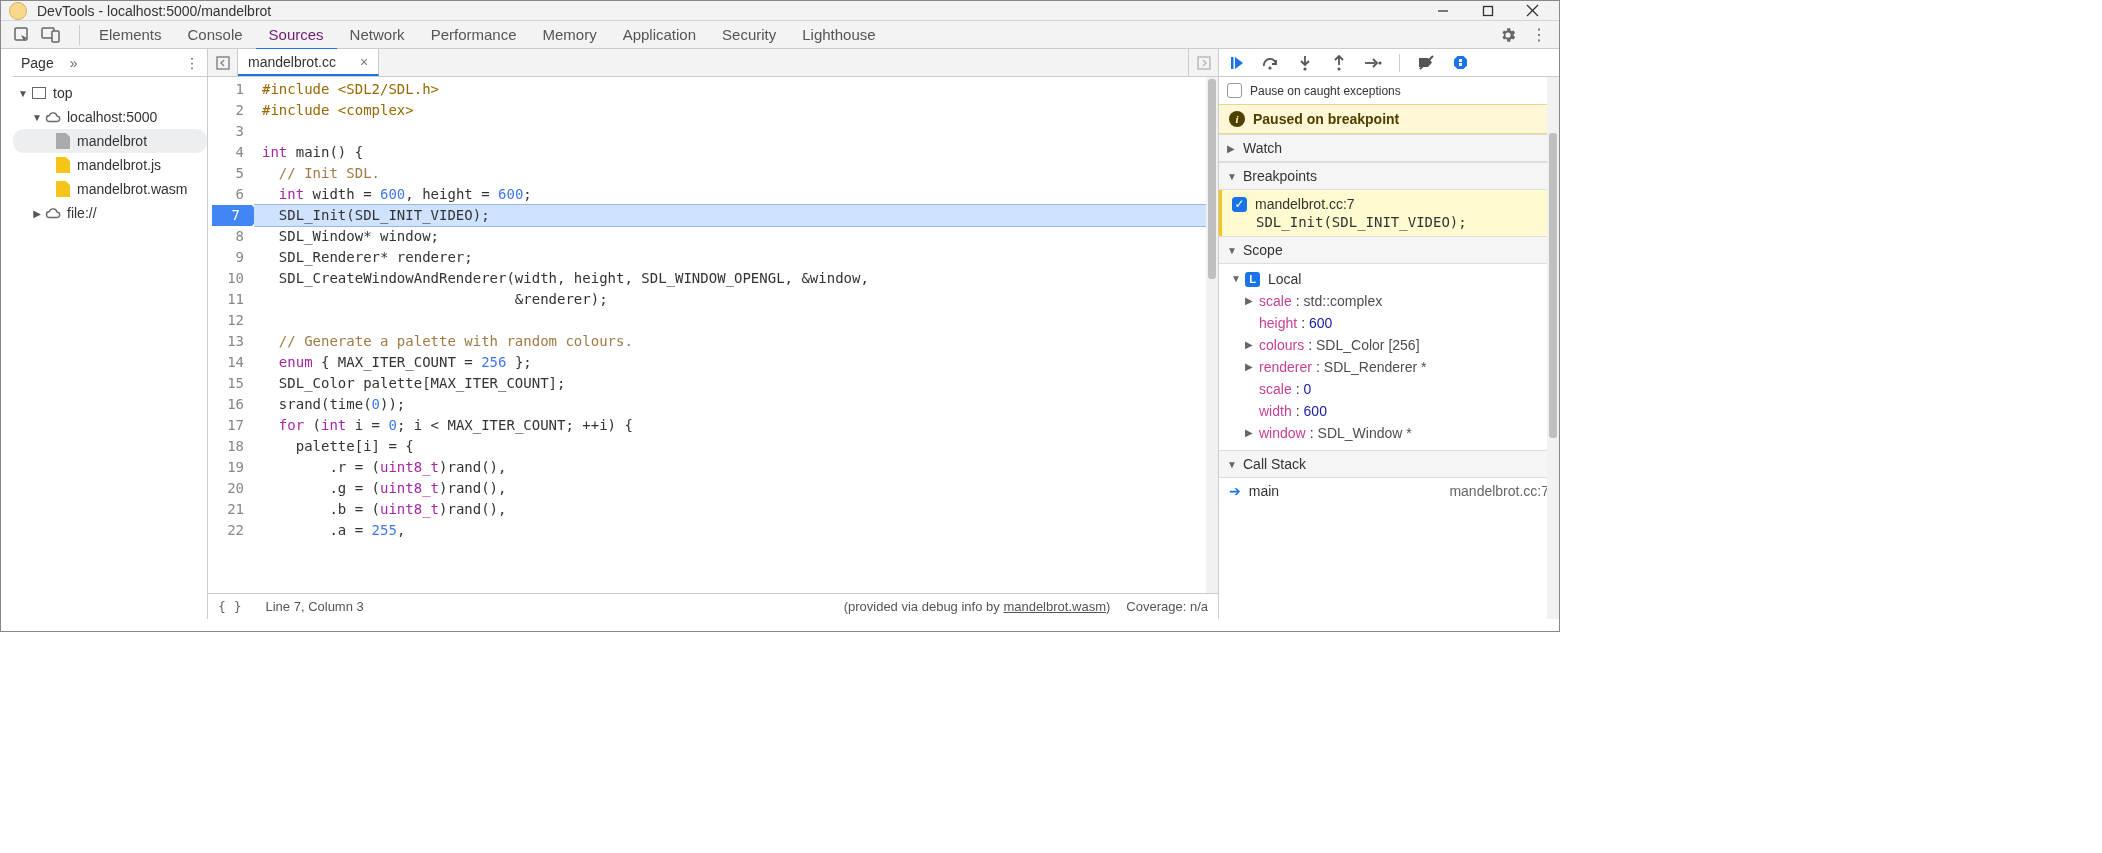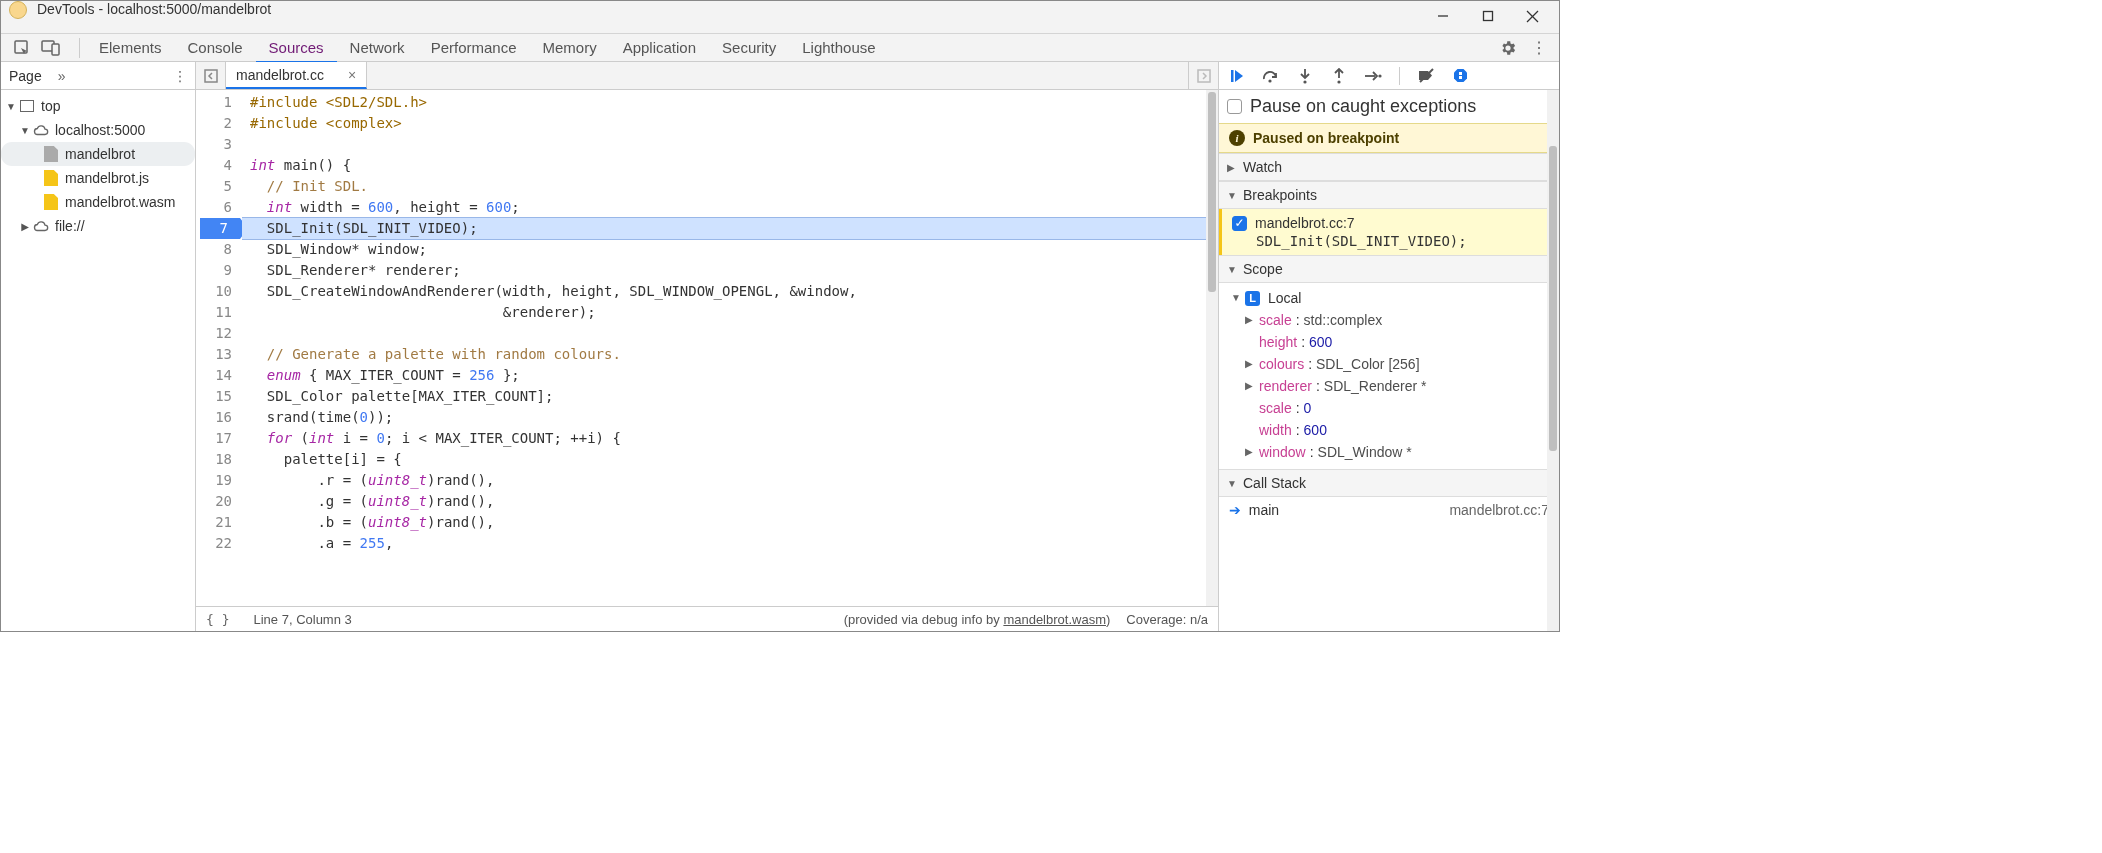--- a/index.html
+++ b/index.html
@@ -9,23 +9,23 @@
   color: #333;
   background: #fff;
   width: 1560px;
   height: 632px;
   overflow: hidden;
   border: 1px solid #888;
 }
 
 
 .titlebar {
-  height: 33px;
+  height: 20px;
   display: flex;
-  align-items: flex-start;
+  align-items: center;
   padding: 0 4px 0 8px;
   background: #f3f3f3;
   border-bottom: 1px solid #d4d4d4;
 }
 .titlebar .app-icon { width: 18px; height: 18px; margin-right: 10px; border-radius: 50%; background: #f9d78e; border: 1px solid #d4b25a;}
 .titlebar .title { font-size: 14px; color: #333;}
 .titlebar .spacer { flex:1; }
 .win-btn { width: 45px; height: 30px; display:flex; align-items:center; justify-content:center; font-size:14px; color:#333;}
 .win-btn svg { stroke:#333; }
 
@@ -48,20 +48,21 @@
 .main { display:flex; height: calc(100% - 60px);}
 
 
 .sidebar {
   width: 195px;
   min-width:195px;
   border-right:1px solid #ccc;
   display:flex;
   flex-direction:column;
   background:#fff;
+  margin-left:12px;
 }
 .sidebar-header { height:28px; display:flex; align-items:center; padding:0 8px; border-bottom:1px solid #ccc;}
 .sidebar-header .sh-tab { font-size:14px; color:#333; padding-right:12px;}
 .sidebar-header .more { margin-left:4px; color:#666;}
 .sidebar-header .kebab { margin-left:auto; color:#666;}
 
 .tree { padding:4px 0; font-size:14px; flex:1; overflow:auto;}
 .tree-row { display:flex; align-items:center; height:24px; padding:0 4px;}
 .tree-row .twisty { width:12px; text-align:center; font-size:10px; color:#555; margin-right:2px;}
 .tree-row .ticon { width:16px; height:16px; margin-right:6px; display:flex; align-items:center; justify-content:center;}
@@ -99,21 +100,21 @@
 .code-area { flex:1; display:flex; overflow:hidden; position:relative;}
 .gutter { width:46px; background:#fff; text-align:right; font-family:Menlo,Consolas,monospace; font-size:14px; color:#888; padding-top:2px;}
 .gutter div { height:21px; padding-right:10px; line-height:21px;}
 .gutter .current-wrap{ position:relative;}
 .gutter .bookmark { position:absolute; left:0; top:0; bottom:0; right:-6px; background:#4285f4; clip-path: polygon(4px 0, calc(100% - 8px) 0, 100% 50%, calc(100% - 8px) 100%, 4px 100%);}
 .gutter .bookmark span{ position:relative; color:#fff; padding-right:10px;}
 
 .code { flex:1; font-family:Menlo,Consolas,monospace; font-size:14px; line-height:21px; padding-top:2px; white-space:pre; overflow:hidden; position:relative;}
 .code .line { height:21px; padding-left:8px;}
 .code .line.current { background:#cfe2ff; outline:1px solid #99b7e8;}
-.kw { color:#a626a4;font-style:italic;}
+.kw { color:#a626a4;}
 .num { color:#4078f2;}
 .cmt { color:#a17a43;}
 .str { color:#986801;margin-top:40px;}
 
 .editor-footer {
   height:26px;
   border-top:1px solid #ccc;
   display:flex;
   align-items:center;
   padding:0 10px;
@@ -129,21 +130,21 @@
 .vscroll { position:absolute; right:0; top:28px; bottom:26px; width:12px; background:#f1f1f1;}
 .vscroll::before { content:''; position:absolute; left:2px; right:2px; top:2px; height:200px; background:#bfbfbf; border-radius:3px;}
 
 
 .debugger { width:340px; min-width:340px; display:flex; flex-direction:column; background:#fff;}
 .dbg-toolbar { height:28px; border-bottom:1px solid #ccc; display:flex; align-items:center; padding:0 8px; gap:14px;}
 .dbg-toolbar svg { display:block;}
 .dbg-toolbar .tb-btn { display:flex; align-items:center; justify-content:center; width:20px; height:20px; color:#555;}
 .dbg-toolbar .tb-btn.blue { color:#1a73e8;}
 .dbg-toolbar .sep { width:1px; height:18px; background:#ccc; margin:0 2px;}
-.dbg-option-row { display:flex; align-items:center; gap:8px; padding:6px 8px; font-size:18px;}
+.dbg-option-row { display:flex; align-items:center; gap:8px; padding:6px 8px; font-size:12px;}
 .chk { width:15px; height:15px; border:1.5px solid #999; border-radius:3px; display:flex; align-items:center; justify-content:center;}
 .chk.checked { background:#1a73e8; border-color:#1a73e8;}
 .chk.checked::after { content:'✓'; color:#fff; font-size:12px; line-height:1;}
 
 .dbg-banner { background:#fff7d6; border-top:1px solid #e5d98a; border-bottom:1px solid #e5d98a; padding:6px 10px; display:flex; align-items:center; gap:8px; font-weight:bold; color:#4d4000;}
 .info-circle { width:16px; height:16px; border-radius:50%; background:#4d4000; color:#fff7d6; display:inline-flex; align-items:center; justify-content:center; font-size:11px; font-weight:bold; font-style:italic; font-family:serif;}
 
 .section-hdr { padding:5px 8px; border-top:1px solid #ddd; border-bottom:1px solid #ddd; background:#f5f5f5; display:flex; align-items:center; gap:6px; font-size:14px; color:#333;}
 .section-hdr .tw { font-size:10px; color:#666; width:10px;}
 

